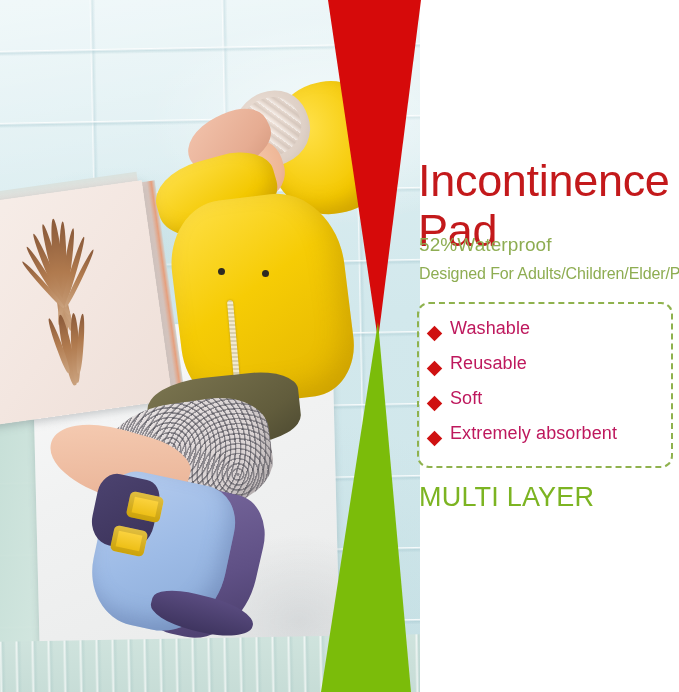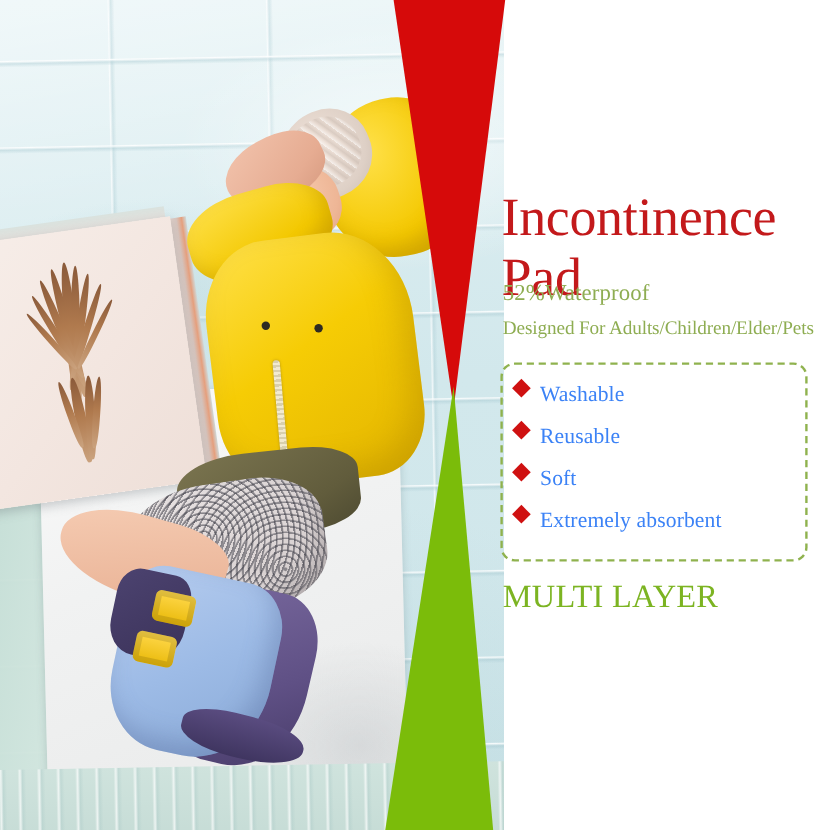--- a/index.html
+++ b/index.html
@@ -11,21 +11,20 @@
   body {
     font-family: "Liberation Sans", sans-serif;
   }
 
   #poster {
     position: relative;
     width: 679px;
     height: 692px;
     overflow: hidden;
     background: #ffffff;
-    font-family: Liberation Serif, serif;
   }
 
   
   .photo {
     position: absolute;
     left: 0;
     top: 0;
     width: 420px;
     height: 692px;
     overflow: hidden;
@@ -382,24 +381,24 @@
     border-radius: 12px;
     box-sizing: border-box;
   }
   .feature-list {
     list-style: none;
     margin: 0;
     padding: 14px 0 0 10px;
   }
   .feature-item {
     display: flex;
-    align-items: flex-start;
+    align-items: flex-end;
     margin-bottom: 14px;
     font-size: 18px;
-    color: #3b82f6;
+    color: #be185d;
     letter-spacing: .1px;
   }
   .diamond {
     flex: 0 0 auto;
     width: 11px;
     height: 11px;
     background: #cf1111;
     transform: rotate(45deg);
     margin-right: 10px;
   }

